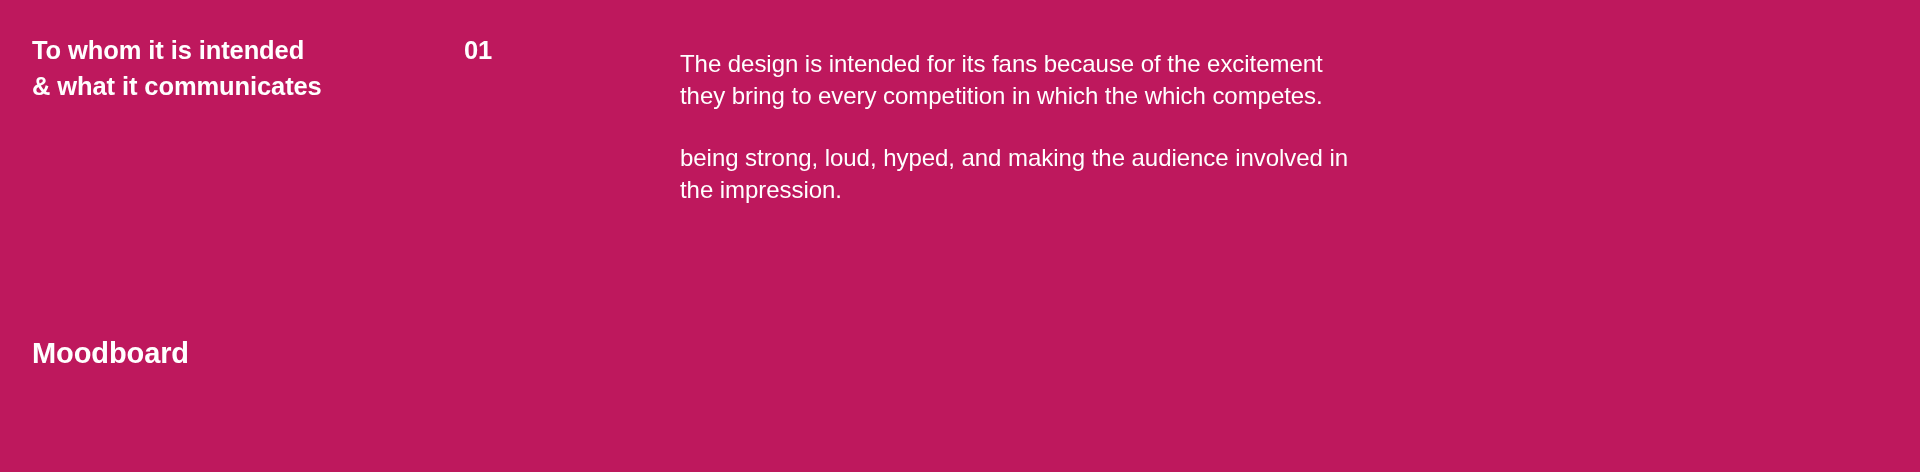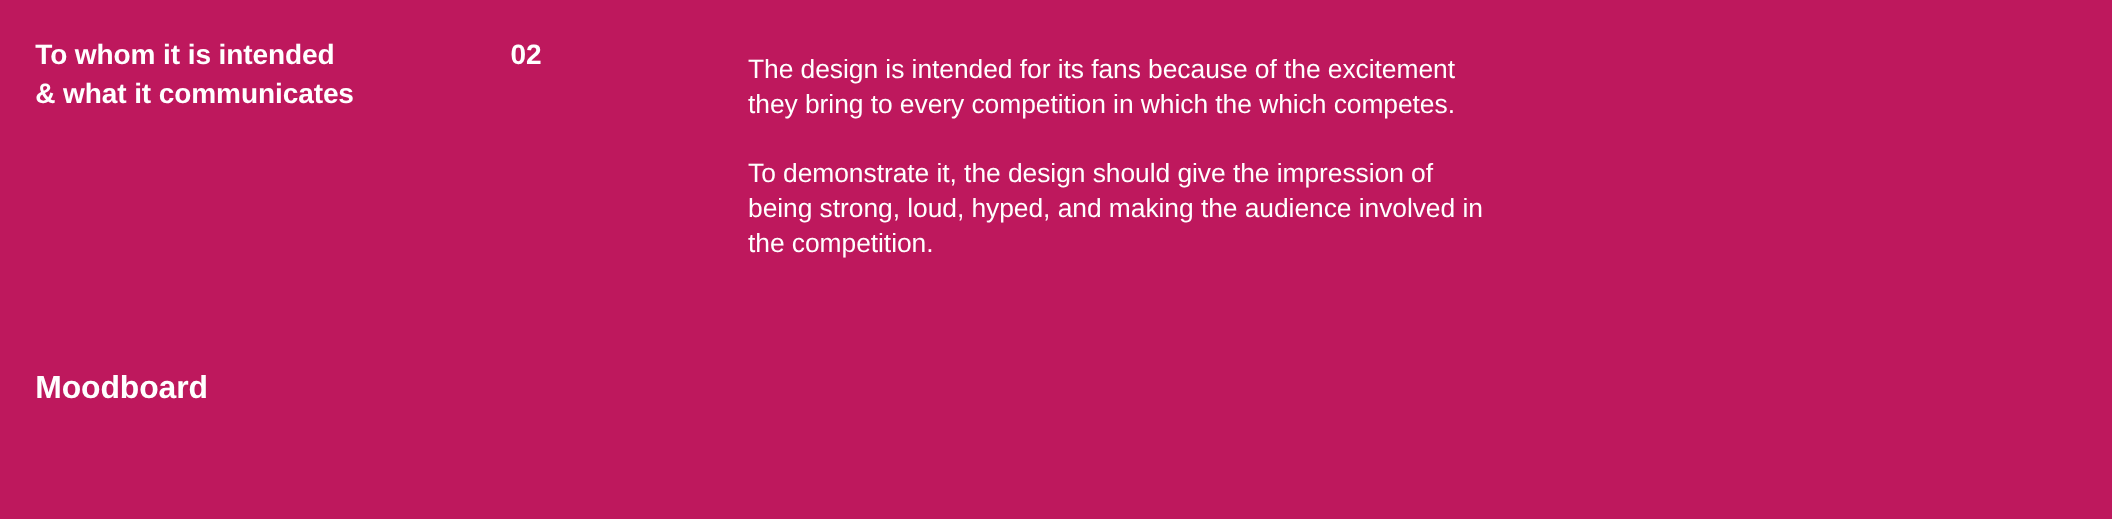--- a/index.html
+++ b/index.html
@@ -90,32 +90,31 @@
 </head>
 <body>
 
 <div class="slide">
 
   <div class="section-heading">
     <span class="line">To whom it is intended</span>
     <span class="line">&amp; what it communicates</span>
   </div>
 
-  <div class="section-number">02</div>
+  <div class="section-number">01</div>
 
   <div class="body-copy">
 
     <p class="body-paragraph">
       <span class="line">The design is intended for its fans because of the excitement</span>
       <span class="line">they bring to every competition in which the which competes.</span>
     </p>
 
     <p class="body-paragraph">
-      <span class="line">To demonstrate it, the design should give the impression of</span>
       <span class="line">being strong, loud, hyped, and making the audience involved in</span>
-      <span class="line">the competition.</span>
+      <span class="line">the impression.</span>
     </p>
 
   </div>
 
   <div class="moodboard-label">Moodboard</div>
 
 </div>
 
 </body></html>

